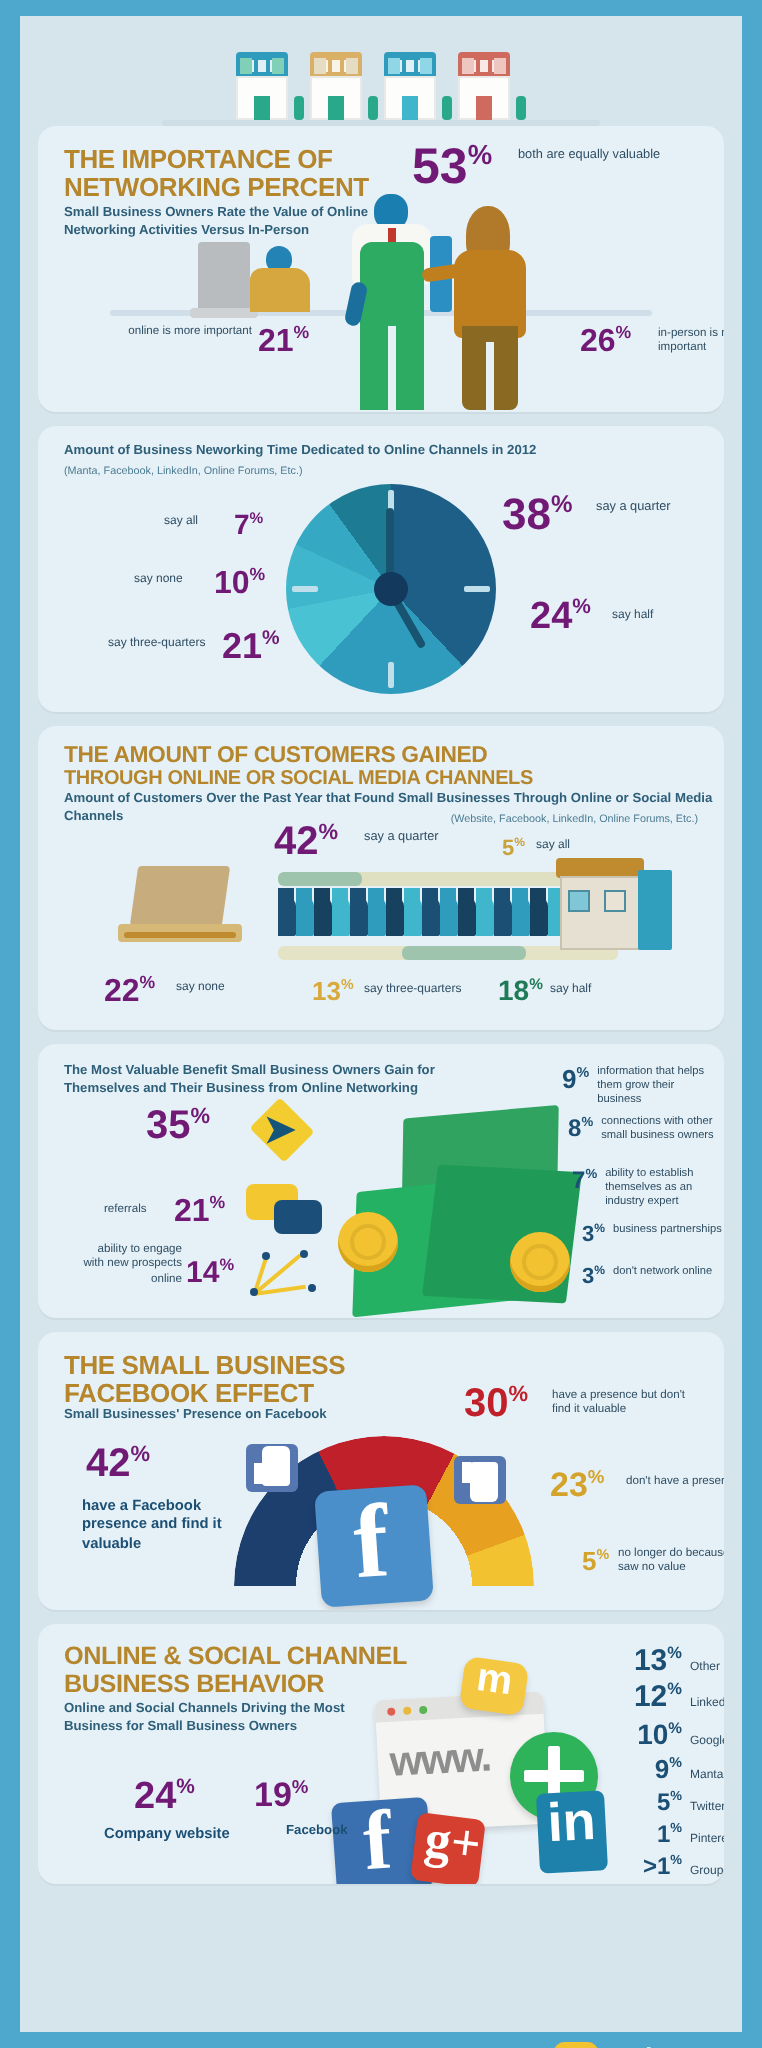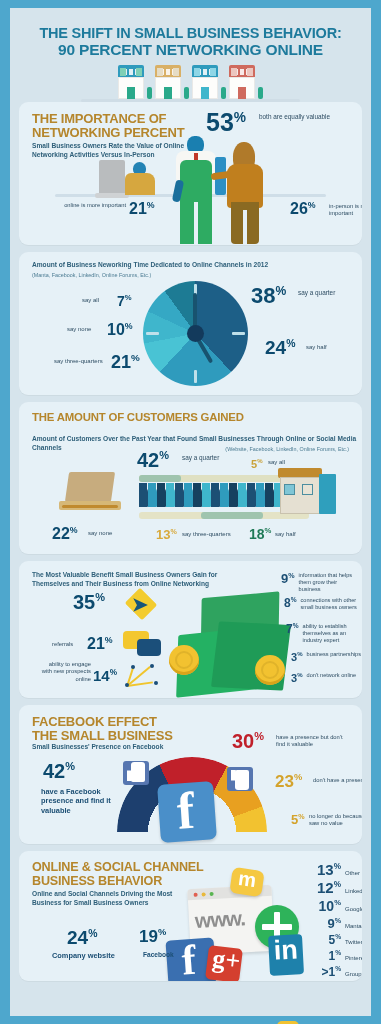--- a/index.html
+++ b/index.html
@@ -27,21 +27,21 @@
   .bush{width:5px;height:12px;background:#2aa98a;border-radius:2px;align-self:flex-end;}
   .ground{height:3px;background:#cfdde6;margin:0 62px;border-radius:2px;}
 
   .intro{color:#2e4d63;font-size:7.2px;line-height:10px;text-align:center;padding:7px 14px 9px 14px;}
 
   
   .panel{background:#e6f1f7;border-radius:9px;position:relative;overflow:hidden;margin-bottom:7px;box-shadow:0 1px 0 rgba(0,0,0,.04);}
   .ttl-gold{color:#b5862c;font-weight:bold;letter-spacing:-0.2px;}
   .sub{color:#2e5f79;font-size:6.6px;line-height:8.6px;font-weight:bold;}
   .subsm{color:#4b7b92;font-size:5.4px;line-height:7px;}
-  .num{color:#0c4a6e;font-weight:bold;line-height:1;}
+  .num{color:#701a75;font-weight:bold;line-height:1;}
   .pct{font-size:.55em;vertical-align:super;font-weight:bold;}
   .lbl{color:#2e4d63;font-size:5.8px;line-height:7.2px;}
 
   
   #s1{height:143px;}
   #s1 .t1{position:absolute;left:13px;top:10px;font-size:13px;line-height:13.5px;}
   #s1 .s1sub{position:absolute;left:13px;top:40px;width:160px;}
   #s1 .big53{position:absolute;left:187px;top:8px;font-size:25px;}
   #s1 .l53{position:absolute;left:240px;top:11px;width:75px;font-size:6.4px;line-height:8px;color:#2e4d63;}
   #s1 .b21{position:absolute;left:110px;top:99px;font-size:16px;}
@@ -166,21 +166,21 @@
   .thumb .tb{position:absolute;left:4px;top:3px;width:17px;height:17px;background:#fff;}
   .fbtile{position:absolute;left:44px;top:28px;width:56px;height:58px;background:#4a8fc9;border-radius:7px;transform:rotate(-4deg);box-shadow:0 2px 3px rgba(0,0,0,.15);}
   .fbtile span{position:absolute;left:18px;top:2px;color:#fff;font-family:"Liberation Serif",serif;font-weight:bold;font-size:52px;line-height:1;}
 
   
   #s6{height:130px;}
   #s6 .t1{position:absolute;left:13px;top:10px;font-size:12.6px;line-height:13.5px;}
   #s6 .s6sub{position:absolute;left:13px;top:39px;width:160px;}
   #s6 .n24{position:absolute;left:48px;top:77px;font-size:19px;}
   #s6 .l24{position:absolute;left:33px;top:100px;font-size:7.4px;color:#1c4f74;font-weight:bold;}
-  #s6 .n19{position:absolute;left:120px;top:77px;font-size:17px;}
+  #s6 .n19{position:absolute;left:108px;top:77px;font-size:17px;}
   #s6 .l19{position:absolute;left:124px;top:100px;font-size:6.6px;color:#1c4f74;font-weight:bold;}
   .drow{position:absolute;display:flex;align-items:baseline;gap:4px;}
   .drow .dn{color:#1c4f74;font-weight:bold;line-height:1;text-align:right;width:40px;}
   .drow .dl{color:#2e4d63;font-size:6px;}
   .browser{position:absolute;left:170px;top:36px;width:84px;height:66px;background:#f4f4f2;border-radius:4px;box-shadow:0 2px 3px rgba(0,0,0,.13);transform:rotate(-3deg);}
   .browser .bar2{position:absolute;left:0;top:0;right:0;height:11px;background:#e2e2e0;border-radius:4px 4px 0 0;}
   .browser .dot{position:absolute;top:4px;width:4px;height:4px;border-radius:50%;}
   .browser .www{position:absolute;left:6px;top:20px;font-size:21px;color:#8e8e8e;font-weight:bold;letter-spacing:-1px;}
   .gplus{position:absolute;left:236px;top:54px;width:44px;height:44px;background:#2eb35a;border-radius:50%;box-shadow:0 2px 3px rgba(0,0,0,.15);}
   .gplus:before,.gplus:after{content:"";position:absolute;background:#fff;border-radius:1px;}
@@ -201,24 +201,20 @@
   .logo .mbox{position:absolute;left:0;top:1px;width:22px;height:22px;background:#f2c230;border-radius:5px;}
   .logo .mbox span{position:absolute;left:3px;top:-2px;color:#fff;font-size:18px;font-weight:bold;}
   .logo .anta{position:absolute;left:23px;top:0px;color:#fff;font-size:19px;font-weight:bold;letter-spacing:-0.5px;}
 </style>
 </head>
 <body>
 
 <div class="page">
 <div class="board">
 
-  <div class="hdr-title">
-    <div>THE SHIFT IN SMALL BUSINESS BEHAVIOR:</div>
-    <div class="l2">90 PERCENT NETWORKING ONLINE</div>
-  </div>
 
   <div class="shops">
     <div class="shop">
       <div class="awn" style="background:#2f9bbd"></div>
       <div class="win">
             <i></i>
             <i></i>
             <i></i>
           </div>
       <div class="body"></div>
@@ -339,20 +335,21 @@
 
     <div class="num n38"><span>38</span><span class="pct">%</span></div>
     <div class="lbl l38">say a quarter</div>
 
     <div class="num n24"><span>24</span><span class="pct">%</span></div>
     <div class="lbl l24">say half</div>
   </div>
 
   <div class="panel" id="s3">
     <div class="t1 ttl-gold">THE AMOUNT OF CUSTOMERS GAINED</div>
+    <div class="t2 ttl-gold">THROUGH ONLINE OR SOCIAL MEDIA CHANNELS</div>
     <div class="s3sub sub">Amount of Customers Over the Past Year that Found Small Businesses Through Online or Social Media Channels</div>
     <div class="s3sub2 subsm">(Website, Facebook, LinkedIn, Online Forums, Etc.)</div>
 
     <div class="num n42"><span>42</span><span class="pct">%</span></div>
     <div class="l42">say a quarter</div>
     <div class="num n5"><span>5</span><span class="pct">%</span></div>
     <div class="l5">say all</div>
 
     <div class="bar" style="left:120px;top:73px;width:170px;background:#dfe0c2;"></div>
     <div class="bar" style="left:120px;top:73px;width:42px;background:#9fc4ae;"></div>
@@ -453,22 +450,22 @@
       <div class="rl">business partnerships</div>
     </div>
     <div class="rrow" style="left:272px;top:111px;">
       <div class="rn" style="font-size:11px;"><span>3</span><span class="pct">%</span></div>
       <div class="rl">don't network online</div>
     </div>
   </div>
 
   <div class="panel" id="s5">
     <div class="t1 ttl-gold">
+      <div>THE SMALL BUSINESS</div>
       <div>FACEBOOK EFFECT</div>
-      <div>THE SMALL BUSINESS</div>
     </div>
     <div class="s5sub sub">Small Businesses' Presence on Facebook</div>
 
     <div class="gauge" style="background:conic-gradient(from 270deg,
         #1d3f6e 0deg 64deg,
         #c0202a 64deg 118deg,
         #e8a020 118deg 160deg,
         #f2c230 160deg 180deg,
         transparent 180deg 360deg);
         width:150px;height:150px;border-radius:50%;

